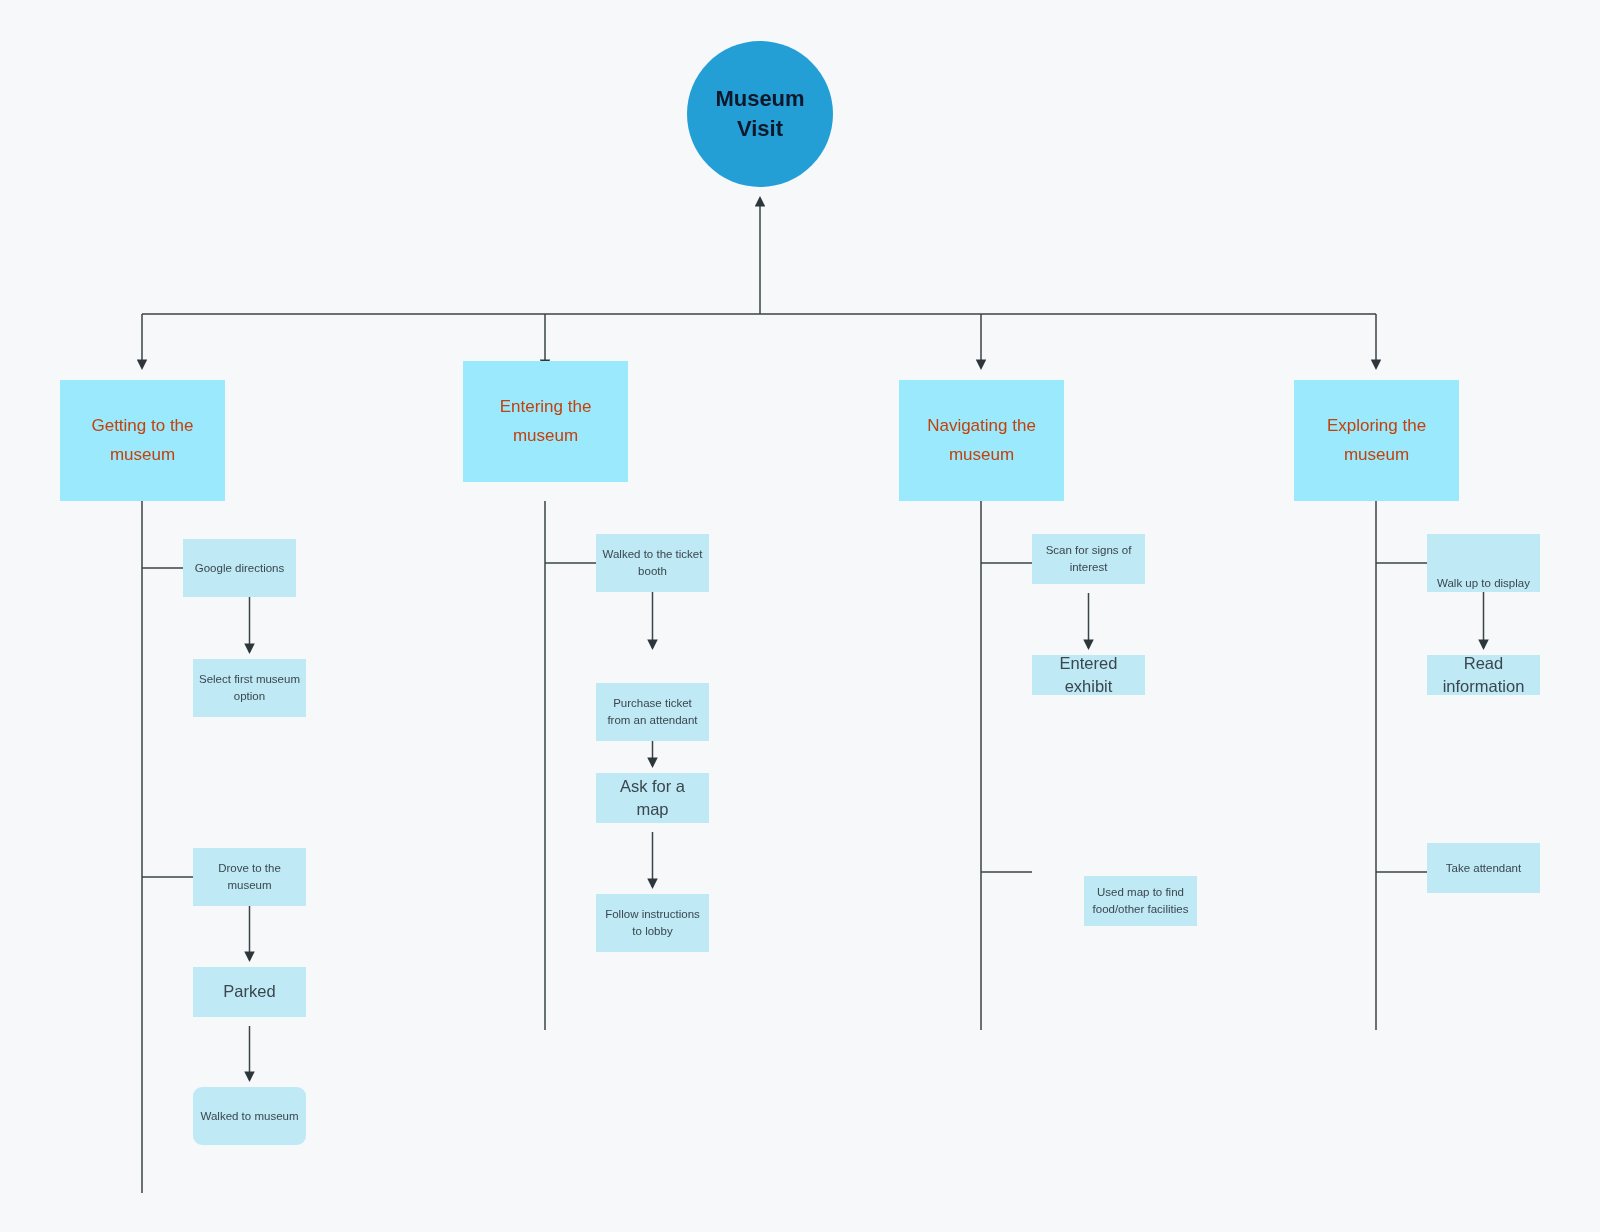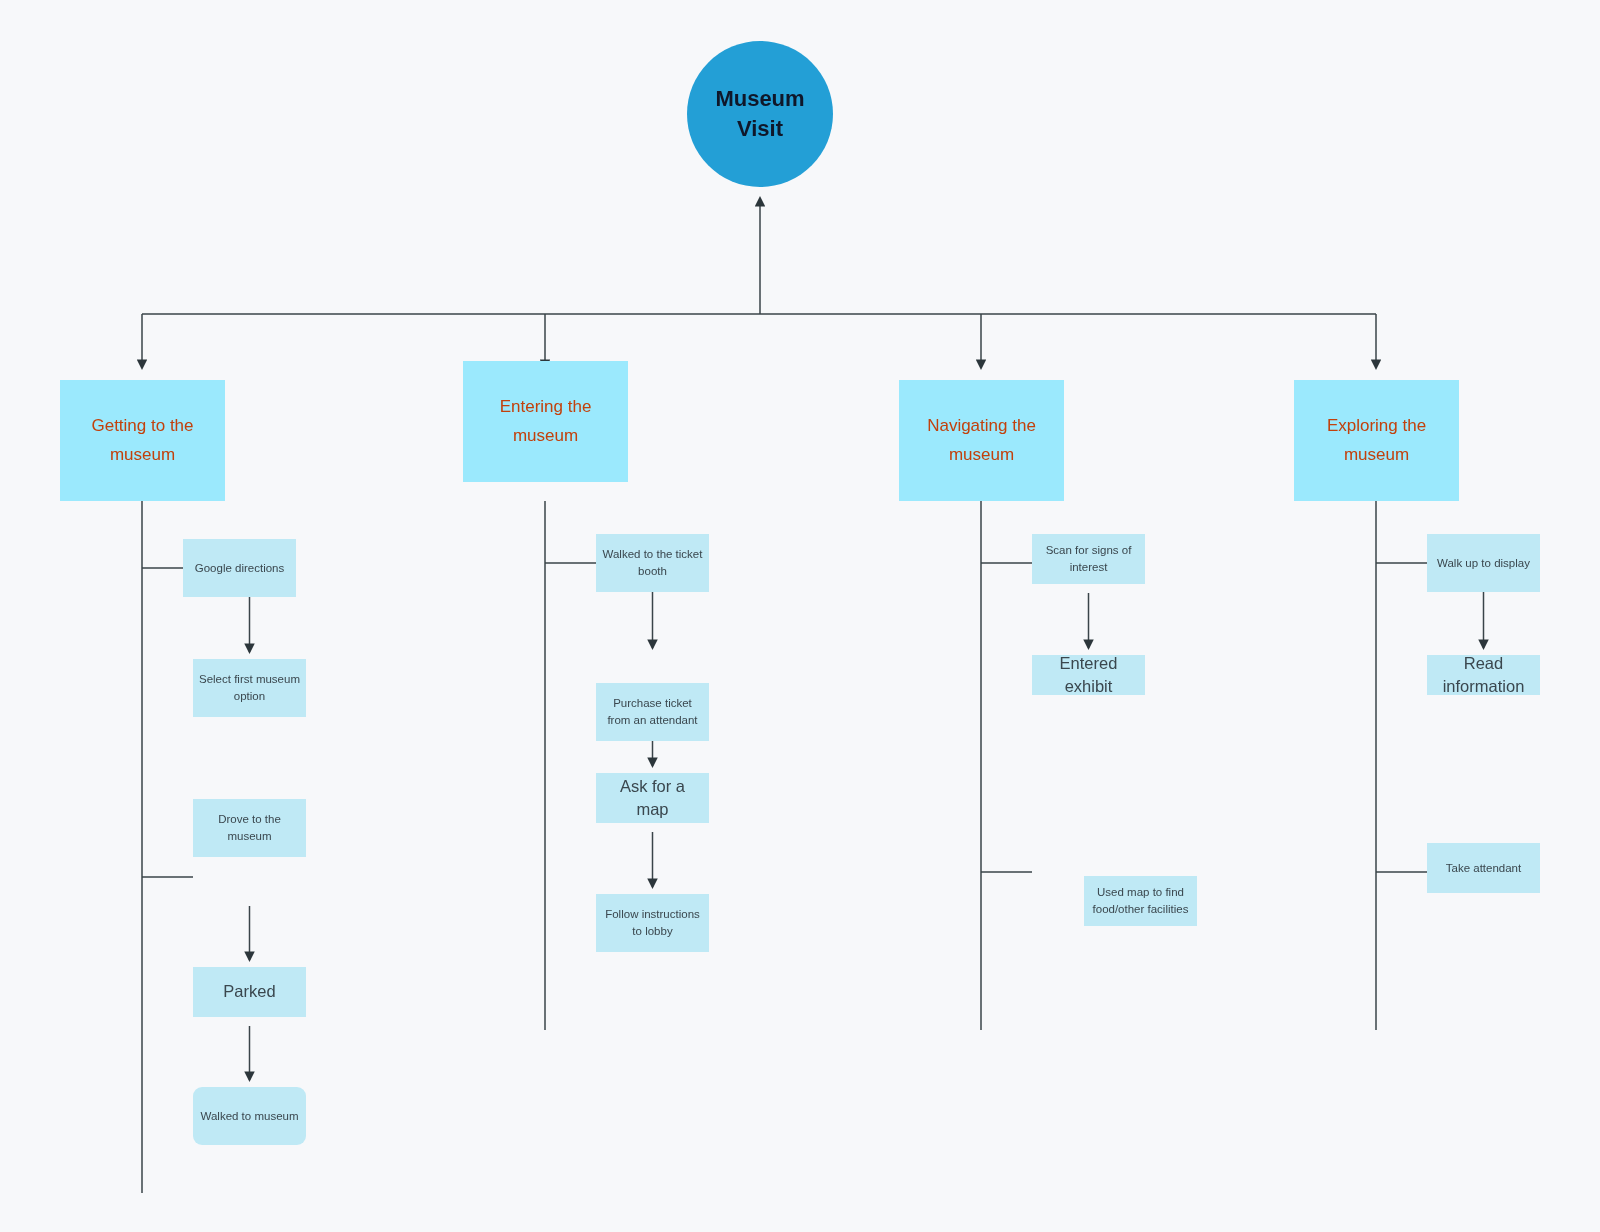--- a/index.html
+++ b/index.html
@@ -137,21 +137,21 @@
   <div class="node branch-box" style="left:1294px; top:380px;">
     <span>Exploring the museum</span>
   </div>
 
   <div class="node child-box child-sm" style="left:183px; top:539px;text-align:center;">
     <span>Google directions</span>
   </div>
   <div class="node child-box child-sm" style="left:193px; top:659px;">
     <span>Select first museum option</span>
   </div>
-  <div class="node child-box child-sm" style="left:193px; top:799px;">
+  <div class="node child-box child-sm" style="left:193px; top:848px;">
     <span>Drove to the museum</span>
   </div>
   <div class="node child-box child-lg h59" style="left:193px; top:967px;">
     <span>Parked</span>
   </div>
   <div class="node child-box child-sm" style="left:193px; top:1087px;border-radius:9px;">
     <span>Walked to museum</span>
   </div>
 
   <div class="node child-box child-sm" style="left:596px; top:534px;">
@@ -170,21 +170,21 @@
   <div class="node child-box child-sm h59" style="left:1032px; top:534px;">
     <span>Scan for signs of interest</span>
   </div>
   <div class="node child-box child-lg" style="left:1032px; top:655px;">
     <span>Entered exhibit</span>
   </div>
   <div class="node child-box child-sm h59" style="left:1084px; top:843px;margin-top:33px;">
     <span>Used map to find food/other facilities</span>
   </div>
 
-  <div class="node child-box child-sm" style="left:1427px; top:534px;">
+  <div class="node child-box child-sm" style="left:1427px; top:534px;align-items:flex-end;">
     <span>Walk up to display</span>
   </div>
   <div class="node child-box child-lg" style="left:1427px; top:655px;">
     <span>Read information</span>
   </div>
   <div class="node child-box child-sm h59" style="left:1427px; top:843px;">
     <span>Take attendant</span>
   </div>
 
 </div>

